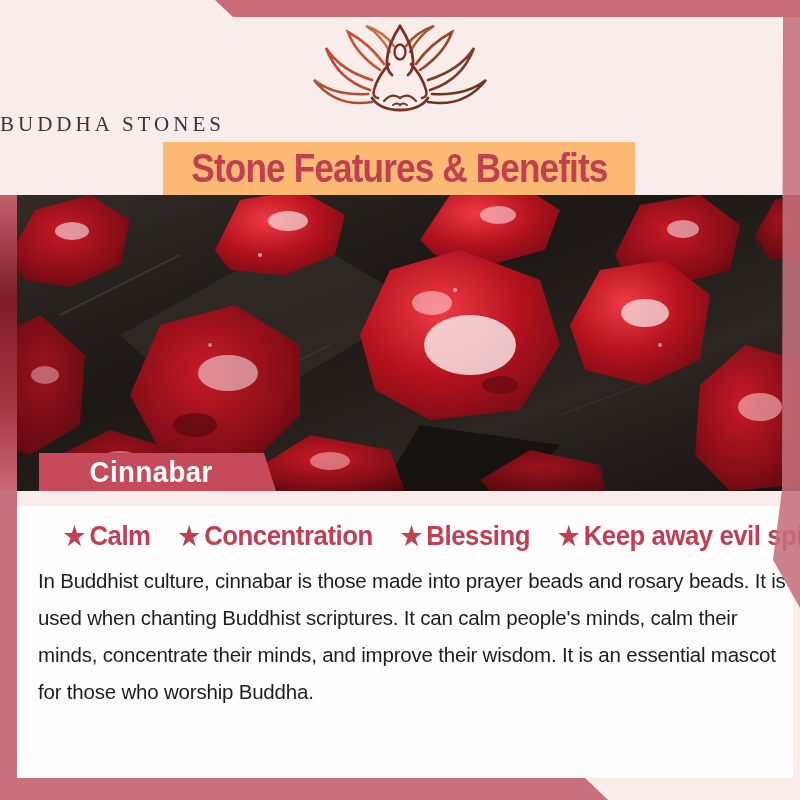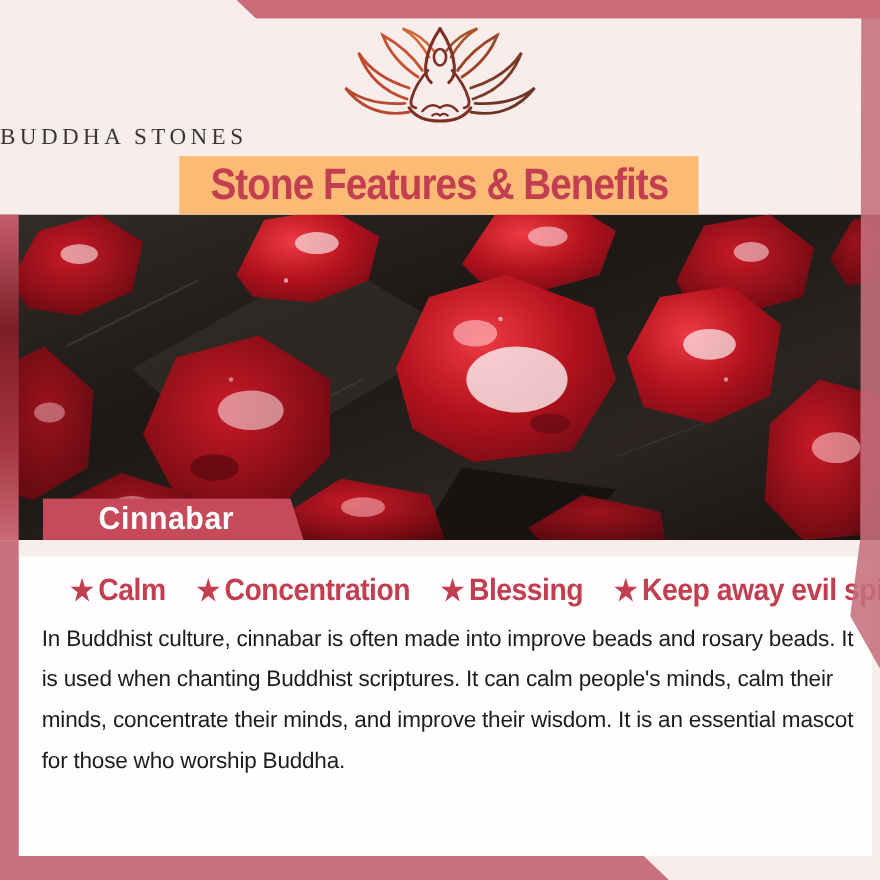--- a/index.html
+++ b/index.html
@@ -169,13 +169,13 @@
 
 <div class="abs benefits">
   <div class="benefits-inner">
     <span class="benefit"><span class="star">★</span><span>Calm</span></span>
     <span class="benefit"><span class="star">★</span><span>Concentration</span></span>
     <span class="benefit"><span class="star">★</span><span>Blessing</span></span>
     <span class="benefit"><span class="star">★</span><span>Keep away evil spirits</span></span>
   </div>
 </div>
 
-<div class="abs description">In Buddhist culture, cinnabar is often made into improve beads and rosary beads. It is used when chanting Buddhist scriptures. It can calm people's minds, calm their minds, concentrate their minds, and improve their wisdom. It is an essential mascot for those who worship Buddha.</div>
+<div class="abs description">In Buddhist culture, cinnabar is those made into prayer beads and rosary beads. It is used when chanting Buddhist scriptures. It can calm people's minds, calm their minds, concentrate their minds, and improve their wisdom. It is an essential mascot for those who worship Buddha.</div>
 
 </body></html>

